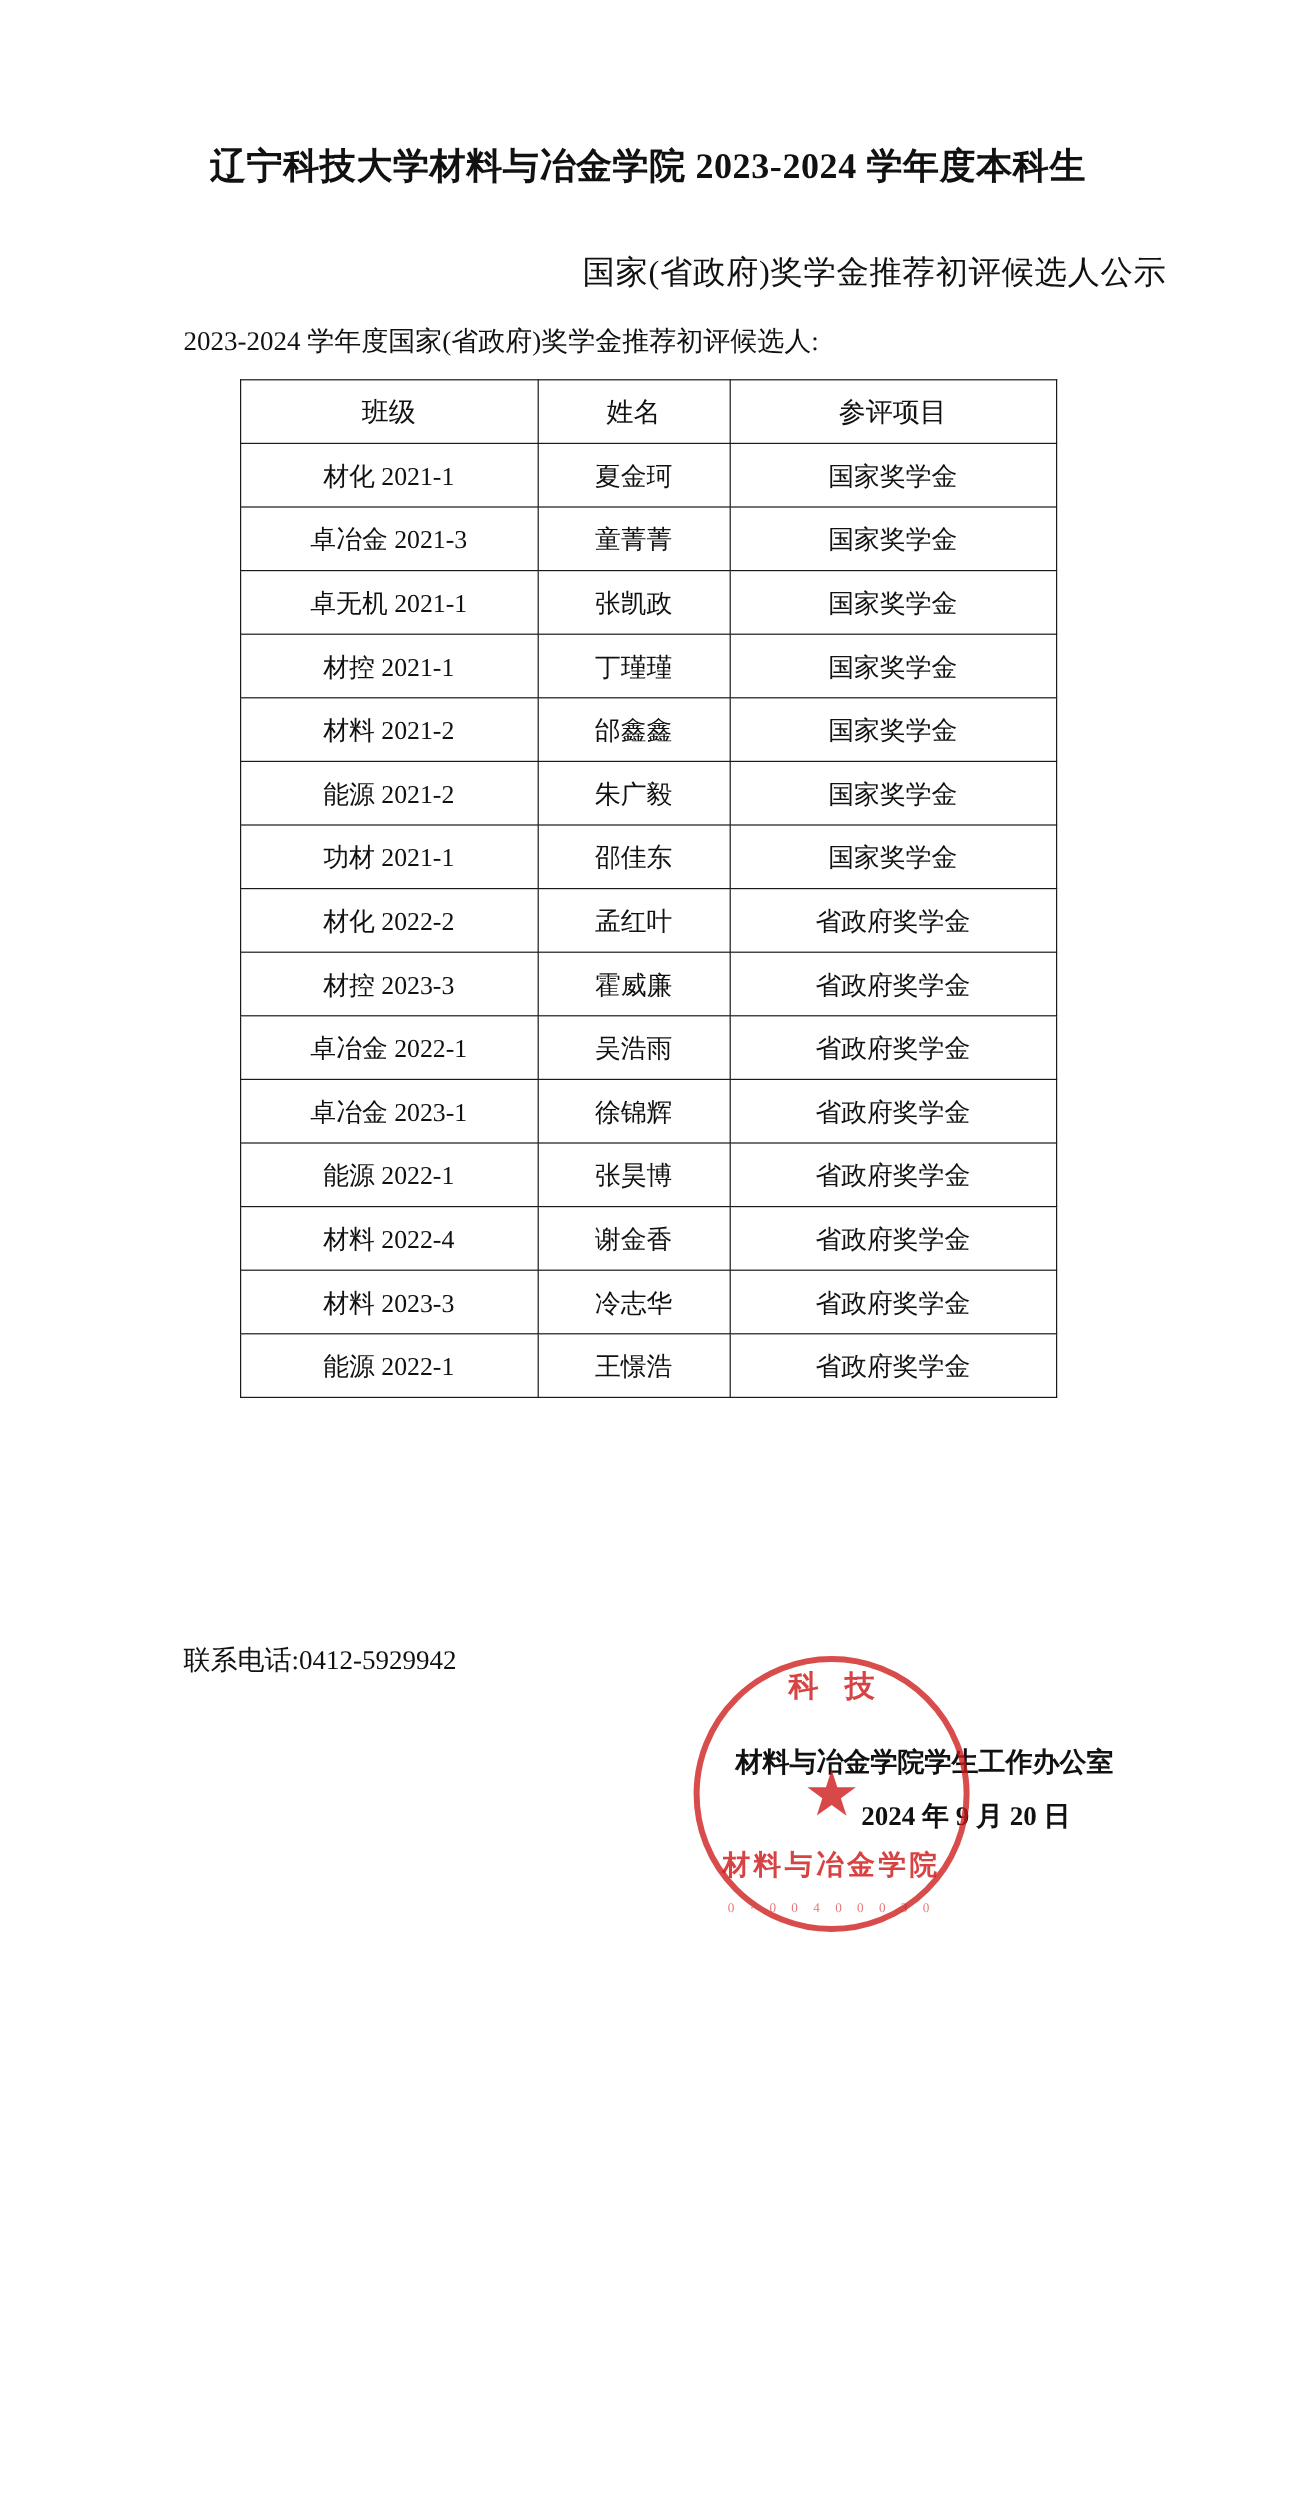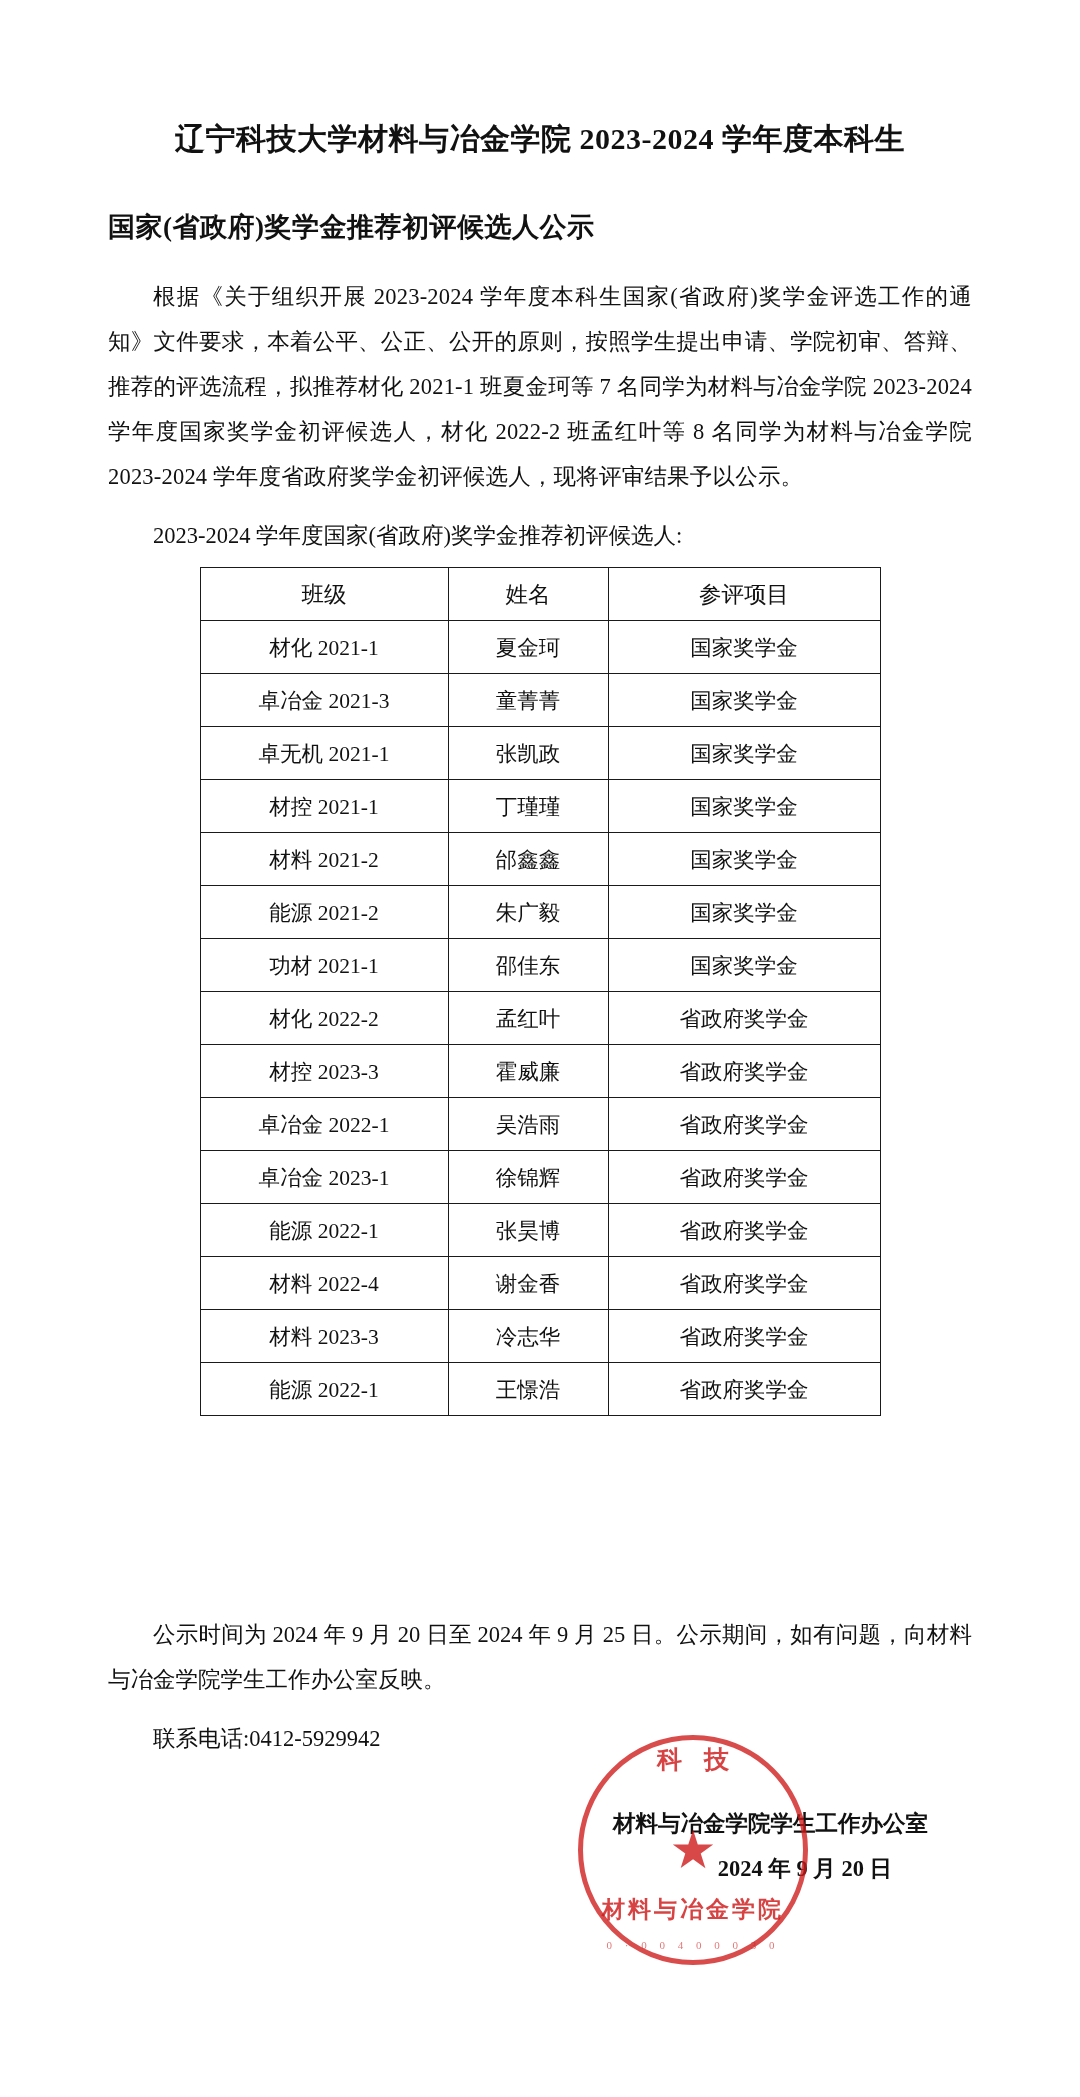--- a/index.html
+++ b/index.html
@@ -24,23 +24,23 @@
   }
   .title-main {
     text-align: center;
     font-size: 30px;
     font-weight: bold;
     letter-spacing: 0.5px;
     line-height: 1.5;
     margin: 20px 0 0 0;
   }
   .title-sub {
-    text-align: left;
+    text-align: right;
     font-size: 27px;
-    font-weight: bold;
+    font-weight: normal;
     letter-spacing: 0.5px;
     line-height: 1.5;
     margin: 46px 0 0 0;
   }
   .body-para {
     font-size: 22.5px;
     line-height: 2.0;
     text-align: justify;
     text-justify: inter-ideograph;
     text-indent: 2em;
@@ -170,21 +170,20 @@
   }
 </style>
 </head>
 <body>
 
 <div class="page">
 
   <h1 class="title-main">辽宁科技大学材料与冶金学院 2023-2024 学年度本科生</h1>
   <h2 class="title-sub">国家(省政府)奖学金推荐初评候选人公示</h2>
 
-  <p class="body-para">根据《关于组织开展 2023-2024 学年度本科生国家(省政府)奖学金评选工作的通知》文件要求，本着公平、公正、公开的原则，按照学生提出申请、学院初审、答辩、推荐的评选流程，拟推荐材化 2021-1 班夏金珂等 7 名同学为材料与冶金学院 2023-2024 学年度国家奖学金初评候选人，材化 2022-2 班孟红叶等 8 名同学为材料与冶金学院 2023-2024 学年度省政府奖学金初评候选人，现将评审结果予以公示。</p>
 
   <p class="table-caption">2023-2024 学年度国家(省政府)奖学金推荐初评候选人:</p>
 
   <div style="display:flex; justify-content:center;">
     <table class="list">
       <colgroup>
           <col class="c1">
           <col class="c2">
           <col class="c3">
         </colgroup>
@@ -269,21 +268,20 @@
         <tr>
           <td>能源 2022-1</td>
           <td>王憬浩</td>
           <td>省政府奖学金</td>
         </tr>
       </tbody>
     </table>
   </div>
 
   <div class="footer-block">
-    <p class="footer-para">公示时间为 2024 年 9 月 20 日至 2024 年 9 月 25 日。公示期间，如有问题，向材料与冶金学院学生工作办公室反映。</p>
     <p class="footer-phone">联系电话:0412-5929942</p>
 
     <div class="sign-block">
       <div class="seal">
         <div class="ring"></div>
         <div class="arc-top">科技</div>
         <div class="star">★</div>
         <div class="arc-bottom">材料与冶金学院</div>
         <div class="arc-micro">0 · 0 0 4 0 0 0 3 0</div>
       </div>

